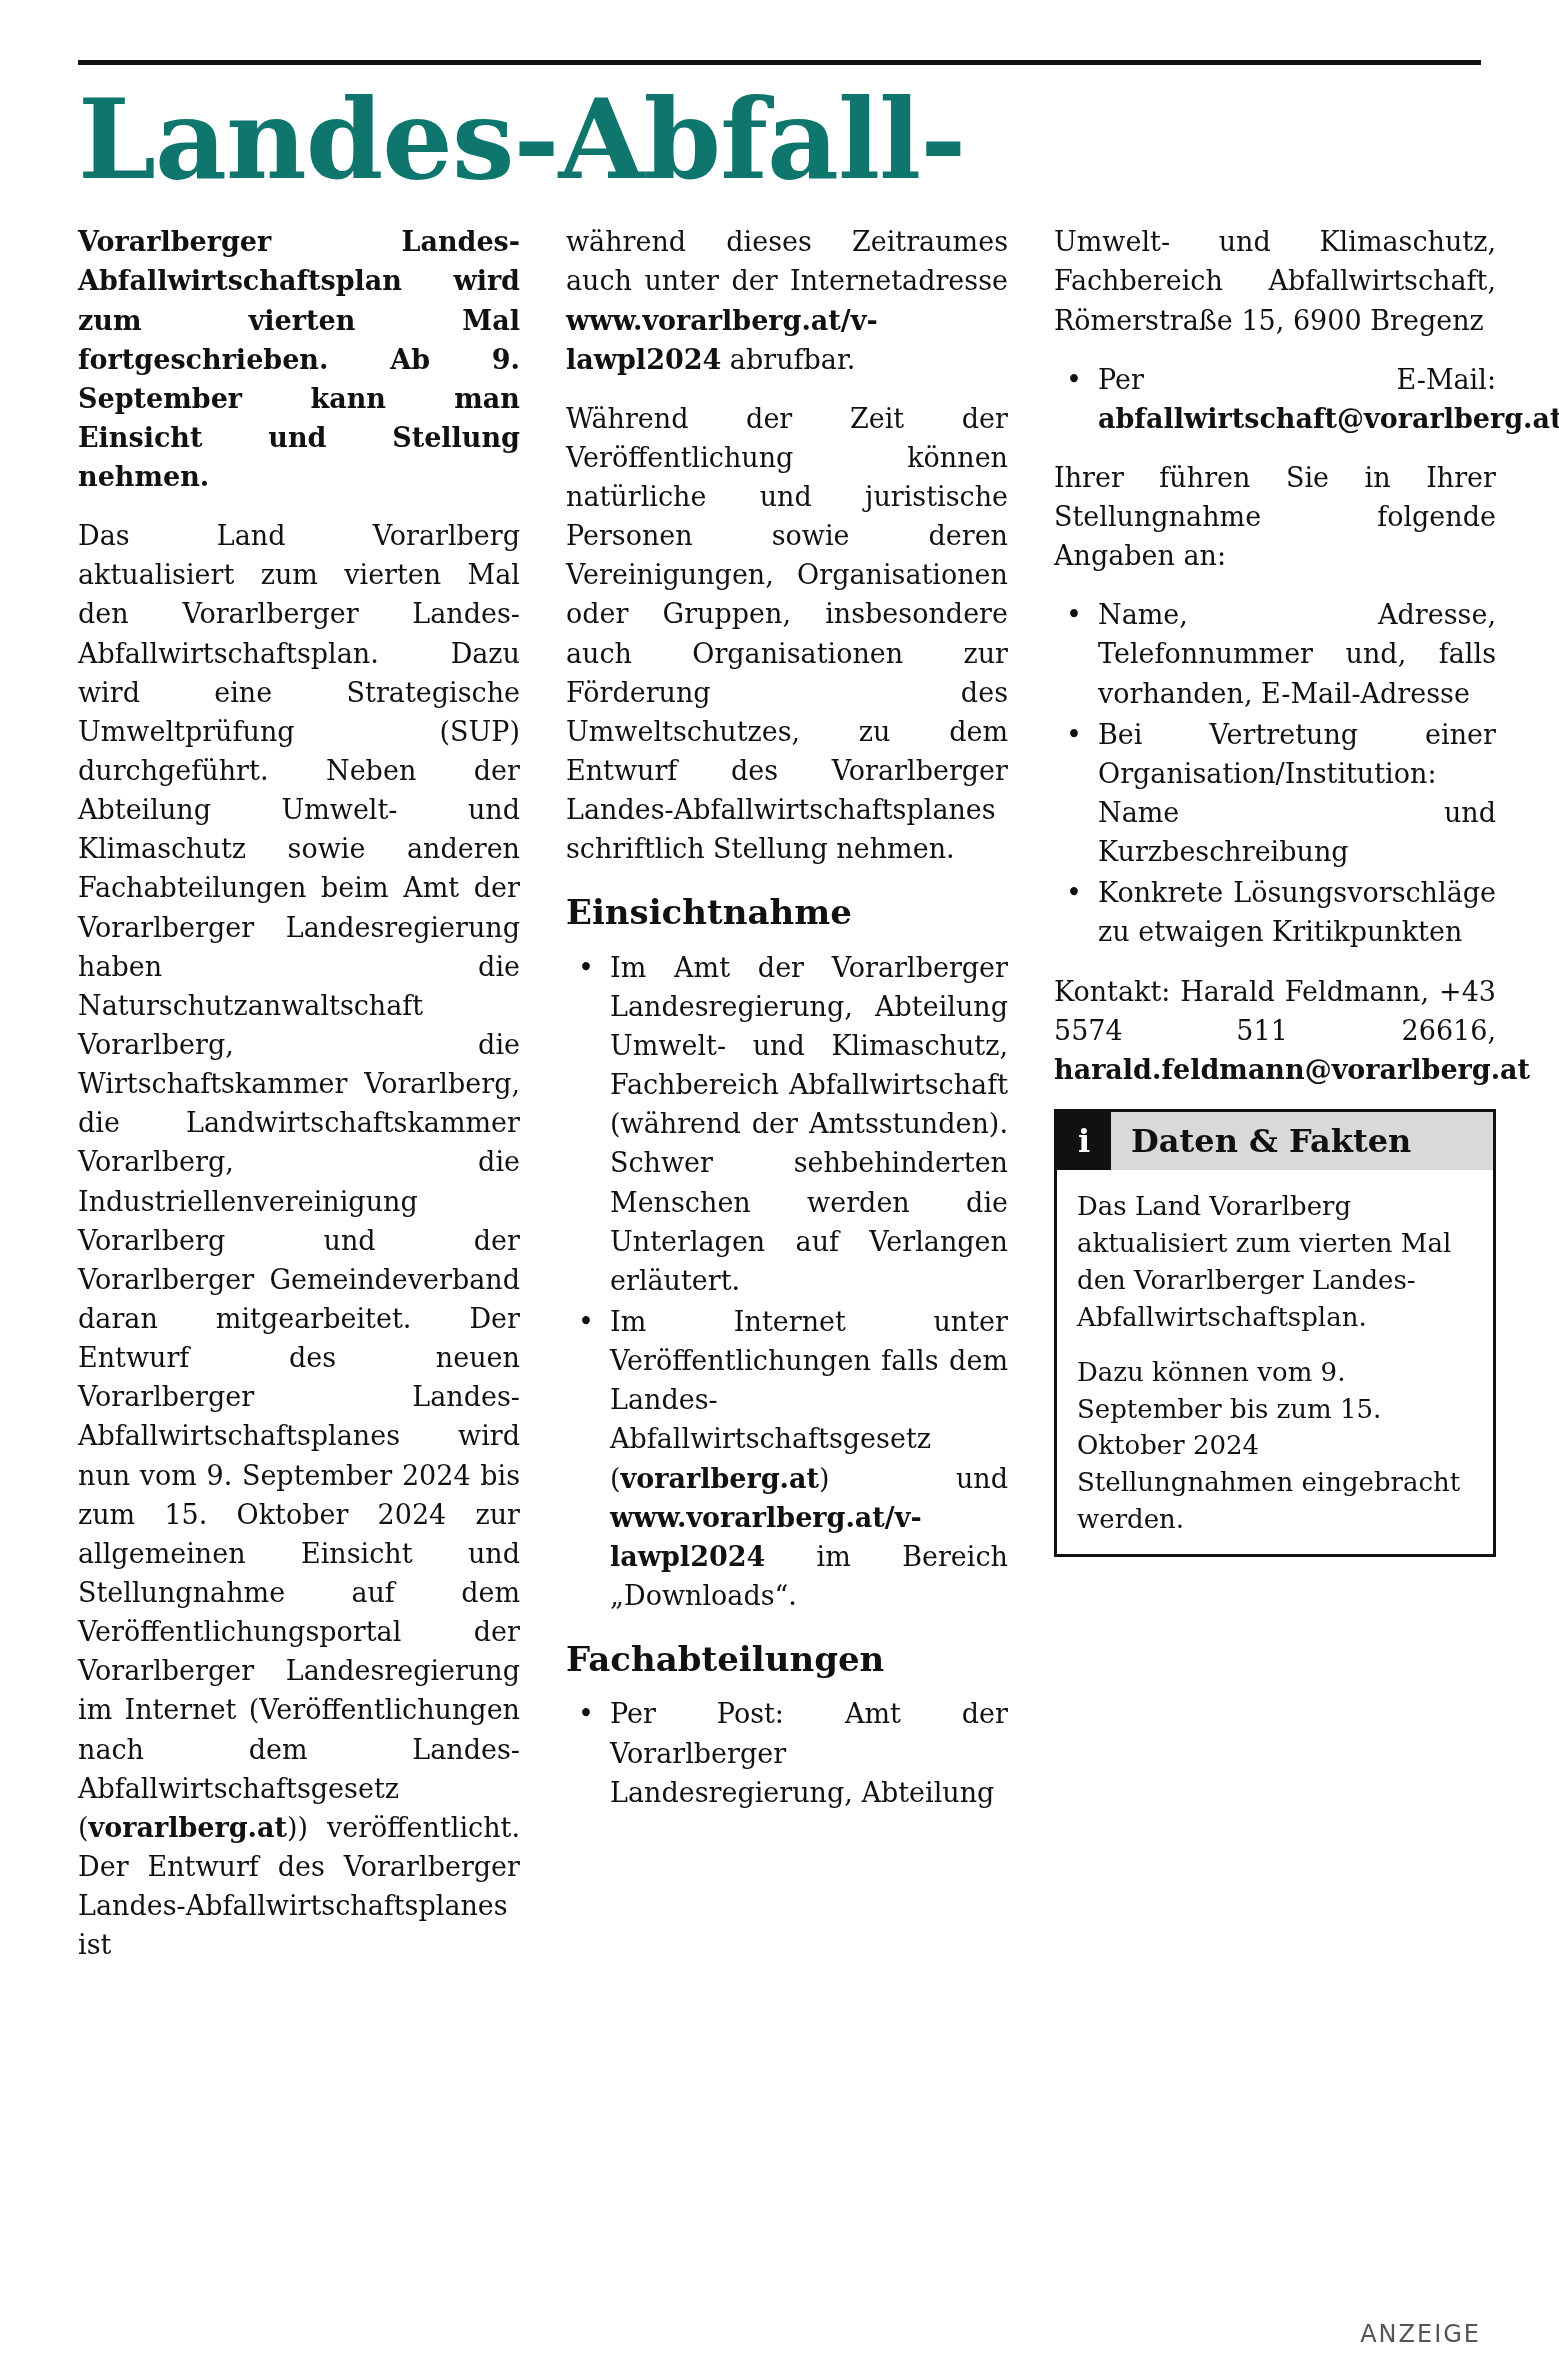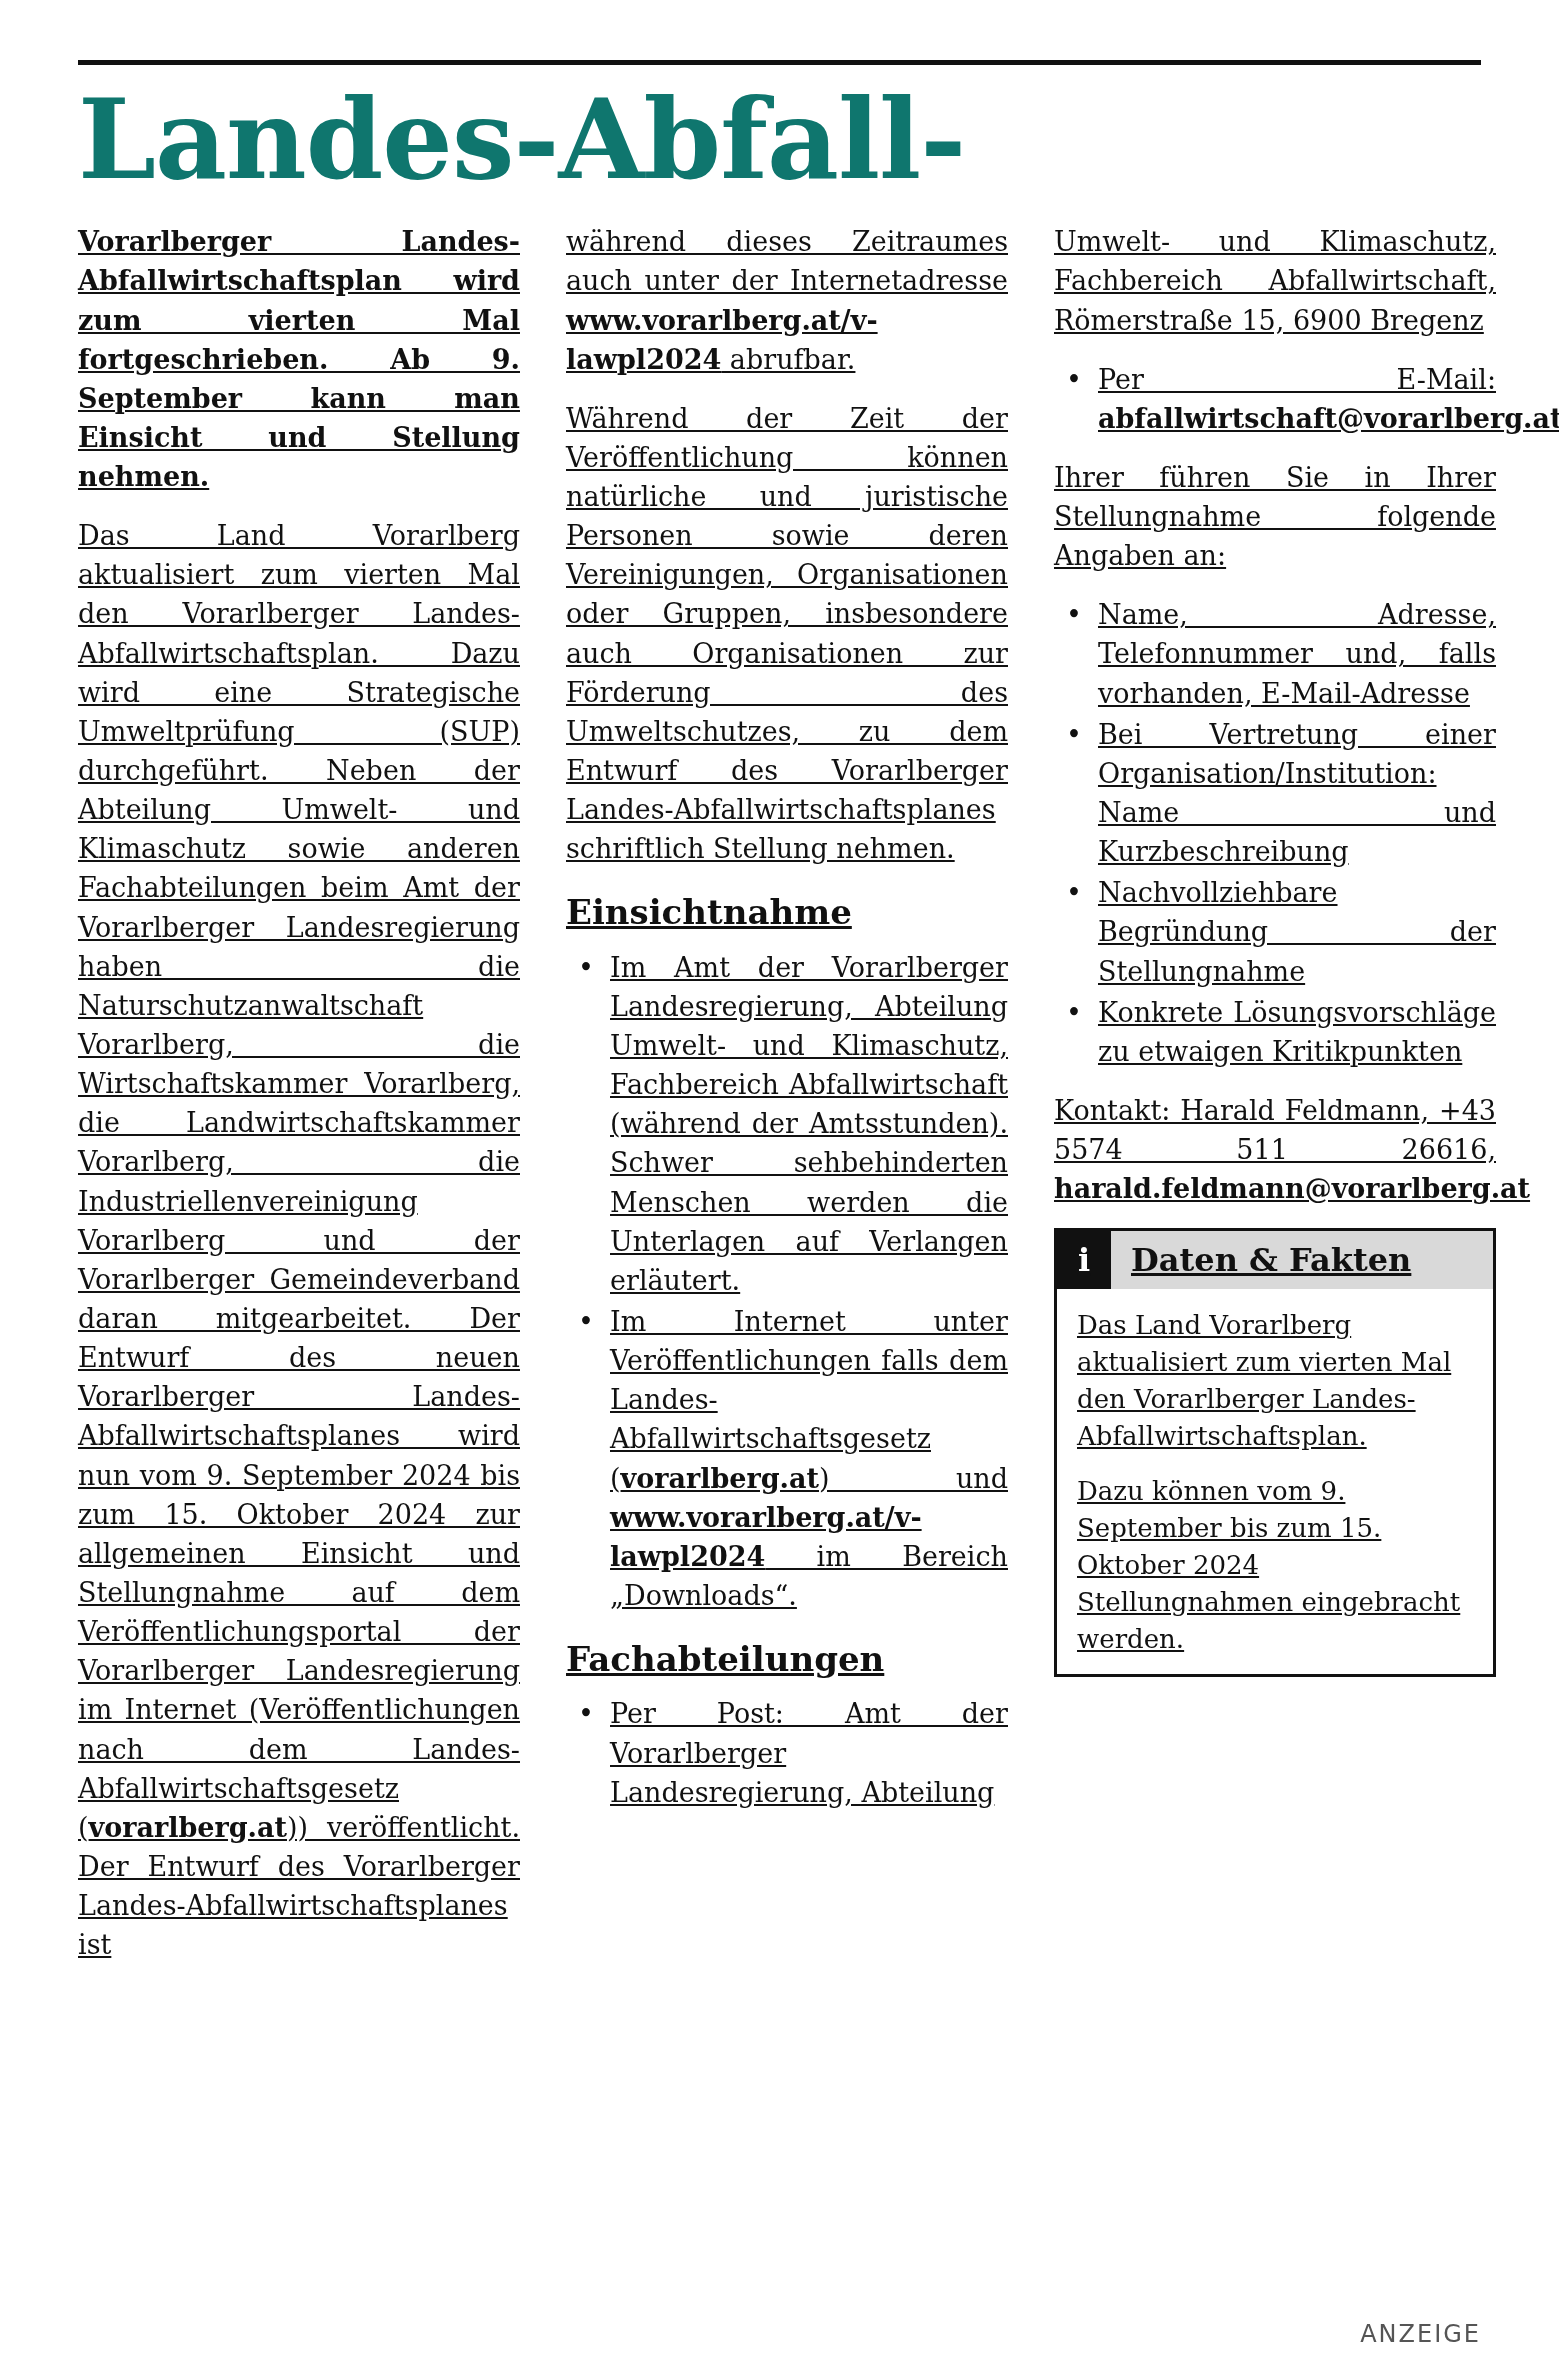--- a/index.html
+++ b/index.html
@@ -37,21 +37,20 @@
     display: block;
   }
   .columns {
     display: flex;
     gap: 46px;
     align-items: flex-start;
   }
   .col {
     width: 442px;
     flex: 0 0 442px;
-    text-decoration: underline;
   }
   p {
     margin: 0 0 20px 0;
     font-size: 27px;
     line-height: 1.45;
     text-align: justify;
     hyphens: auto;
     -webkit-hyphens: auto;
   }
   p.lead {
@@ -173,21 +172,20 @@
     <div class="col">
       <p>Umwelt- und Klimaschutz, Fachbereich Abfallwirtschaft, Römerstraße 15, 6900 Bregenz</p>
       <ul>
         <li><span>Per E-Mail: </span><b>abfallwirtschaft@vorarlberg.at</b></li>
       </ul>
 
       <p>Ihrer führen Sie in Ihrer Stellungnahme folgende Angaben an:</p>
       <ul>
         <li>Name, Adresse, Telefonnummer und, falls vorhanden, E-Mail-Adresse</li>
         <li>Bei Vertretung einer Organisation/Institution: Name und Kurzbeschreibung</li>
-        <li>Nachvollziehbare Begründung der Stellungnahme</li>
         <li>Konkrete Lösungsvorschläge zu etwaigen Kritikpunkten</li>
       </ul>
 
       <p><span>Kontakt: Harald Feldmann, +43 5574 511 26616, </span><b>harald.feldmann@vorarlberg.at</b></p>
 
       <div class="factbox">
         <div class="factbox-head">
           <div class="factbox-icon">i</div>
           <div class="factbox-title">Daten &amp; Fakten</div>
         </div>

